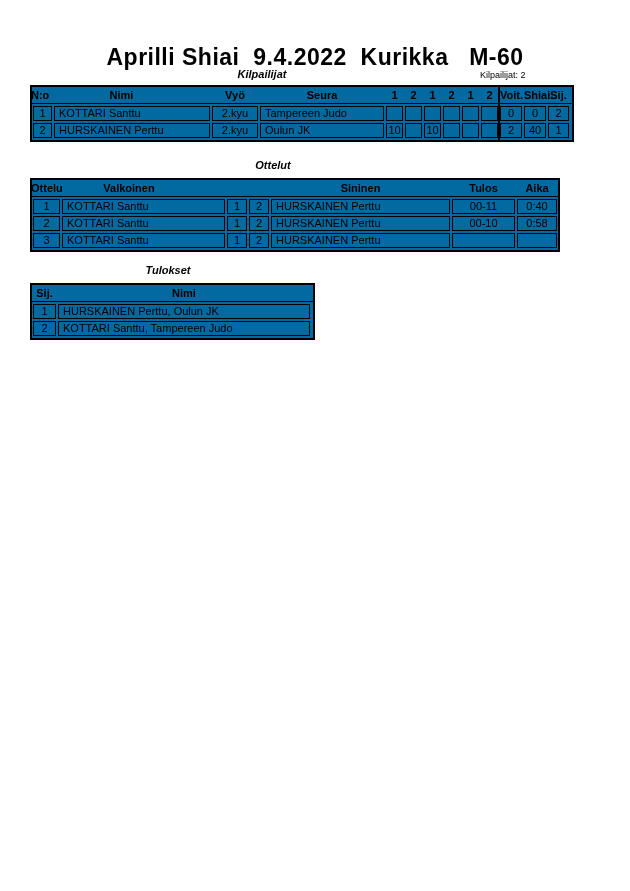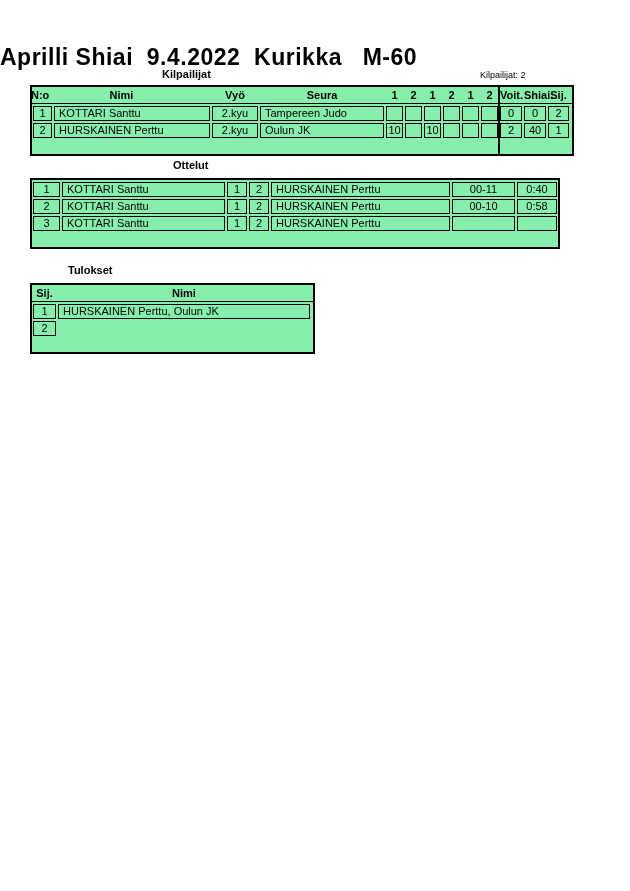--- a/index.html
+++ b/index.html
@@ -2,37 +2,37 @@
 <html><head>
 <meta charset="utf-8">
 <style>
   html,body { margin:0; padding:0; }
   body {
     width:630px; height:891px; background:#ffffff; position:relative;
     font-family:"Liberation Sans", sans-serif; color:#000;
     overflow:hidden;
   }
   .title {
-    position:absolute; top:44px; left:0; width:630px; text-align:left;
+    position:absolute; top:44px; left:0; width:630px; text-align:center;
     font-size:23px; font-weight:bold; white-space:pre; letter-spacing:0.5px;
   }
   .sect-heading {
-    position:absolute; width:200px; text-align:left;
-    font-size:11px; font-weight:bold; white-space:pre;
+    position:absolute; width:200px; text-align:center;
+    font-size:11px; font-weight:bold; white-space:pre;font-style:italic;
   }
   .h-kilpailijat { left:162px; top:68px; }
   .h-ottelut    { left:173px; top:159px; }
   .h-tulokset   { left:68px;  top:264px; }
   .count-label {
     position:absolute; left:480px; top:70px; width:118px; text-align:left;
     font-size:9px; font-weight:normal;
   }
   .rtable {
     position:absolute; border:2px solid #000; box-sizing:border-box;
-    background:#86efac; padding-bottom:16px;
+    background:#0369a1; padding-bottom:2px;
   }
   .t1 { left:30px; top:85px;  width:544px; }
   .t2 { left:30px; top:178px; width:530px; }
   .t3 { left:30px; top:283px; width:285px; }
   .thead {
     display:flex; gap:2px; padding:0 1px; align-items:center;
     border-bottom:1px solid #000; height:16px;
     font-weight:bold; font-size:11px; line-height:16px;
   }
   .hcell { box-sizing:border-box; text-align:center; white-space:nowrap; overflow:visible; }
@@ -108,20 +108,29 @@
     <div class="tcell c-voit">2</div>
     <div class="tcell c-pist">40</div>
     <div class="tcell c-sij">1</div>
   </div>
   <div class="vsep"></div>
 </div>
 
 <div class="sect-heading h-ottelut">Ottelut</div>
 
 <div class="rtable t2">
+  <div class="thead">
+    <div class="hcell c-ott hleft">Ottelu</div>
+    <div class="hcell c-valk hc-valk">Valkoinen</div>
+    <div class="hcell c-12"></div>
+    <div class="hcell c-12"></div>
+    <div class="hcell c-sin">Sininen</div>
+    <div class="hcell c-tulos">Tulos</div>
+    <div class="hcell c-aika">Aika</div>
+  </div>
   <div class="trow">
     <div class="tcell c-ott">1</div>
     <div class="tcell c-valk left">KOTTARI Santtu</div>
     <div class="tcell c-12">1</div>
     <div class="tcell c-12">2</div>
     <div class="tcell c-sin left">HURSKAINEN Perttu</div>
     <div class="tcell c-tulos">00-11</div>
     <div class="tcell c-aika">0:40</div>
   </div>
   <div class="trow">
@@ -150,14 +159,15 @@
   <div class="thead">
     <div class="hcell c-sij3">Sij.</div>
     <div class="hcell c-nimi3">Nimi</div>
   </div>
   <div class="trow">
     <div class="tcell c-sij3">1</div>
     <div class="tcell c-nimi3 left">HURSKAINEN Perttu, Oulun JK</div>
   </div>
   <div class="trow">
     <div class="tcell c-sij3">2</div>
+    <div class="tcell c-nimi3 left">KOTTARI Santtu, Tampereen Judo</div>
   </div>
 </div>
 
 </body></html>

